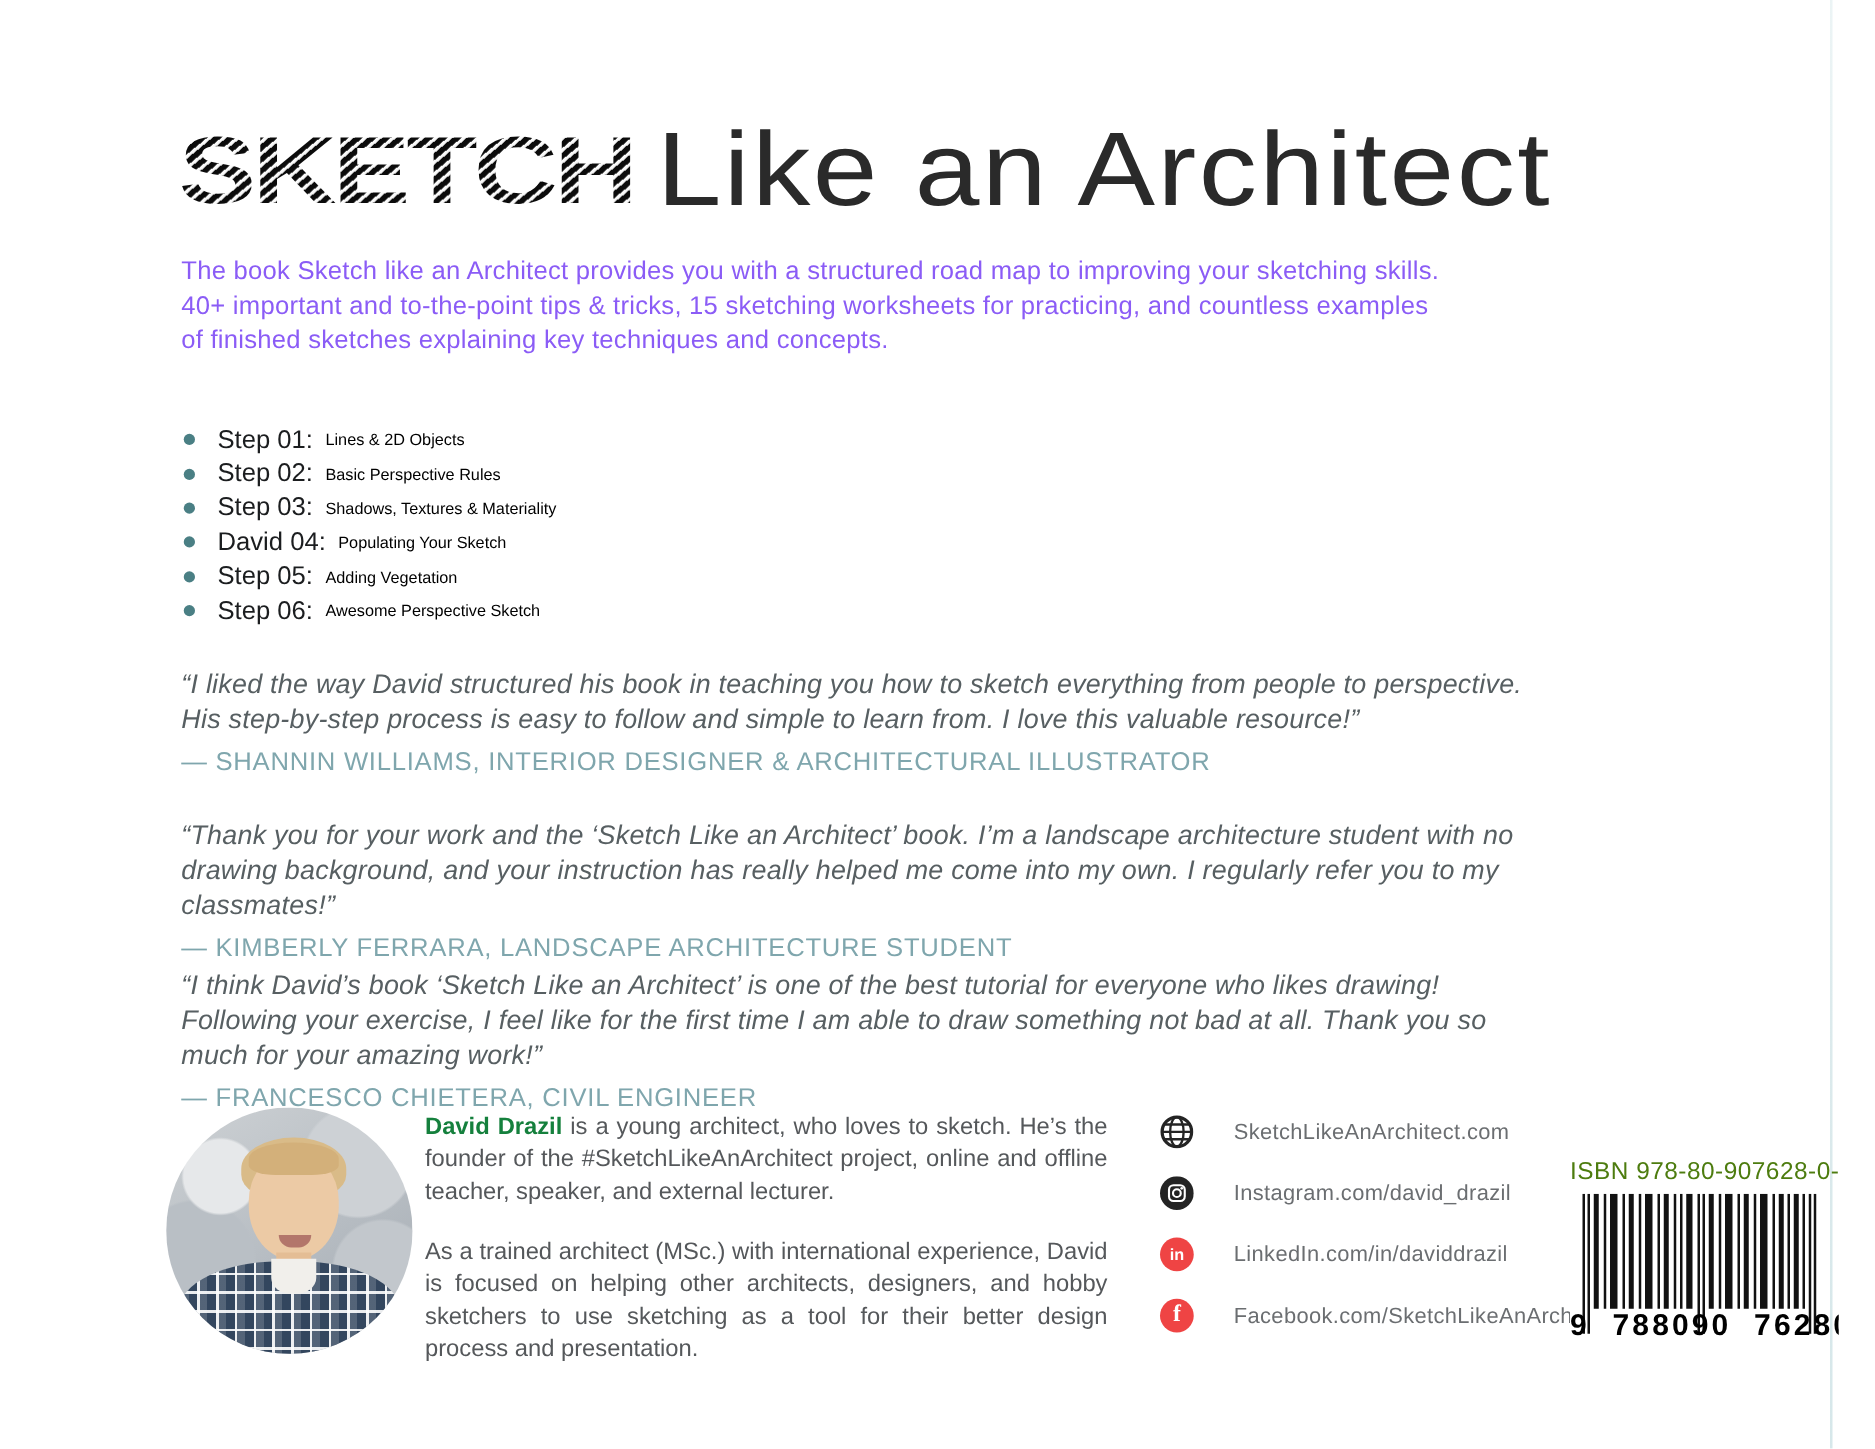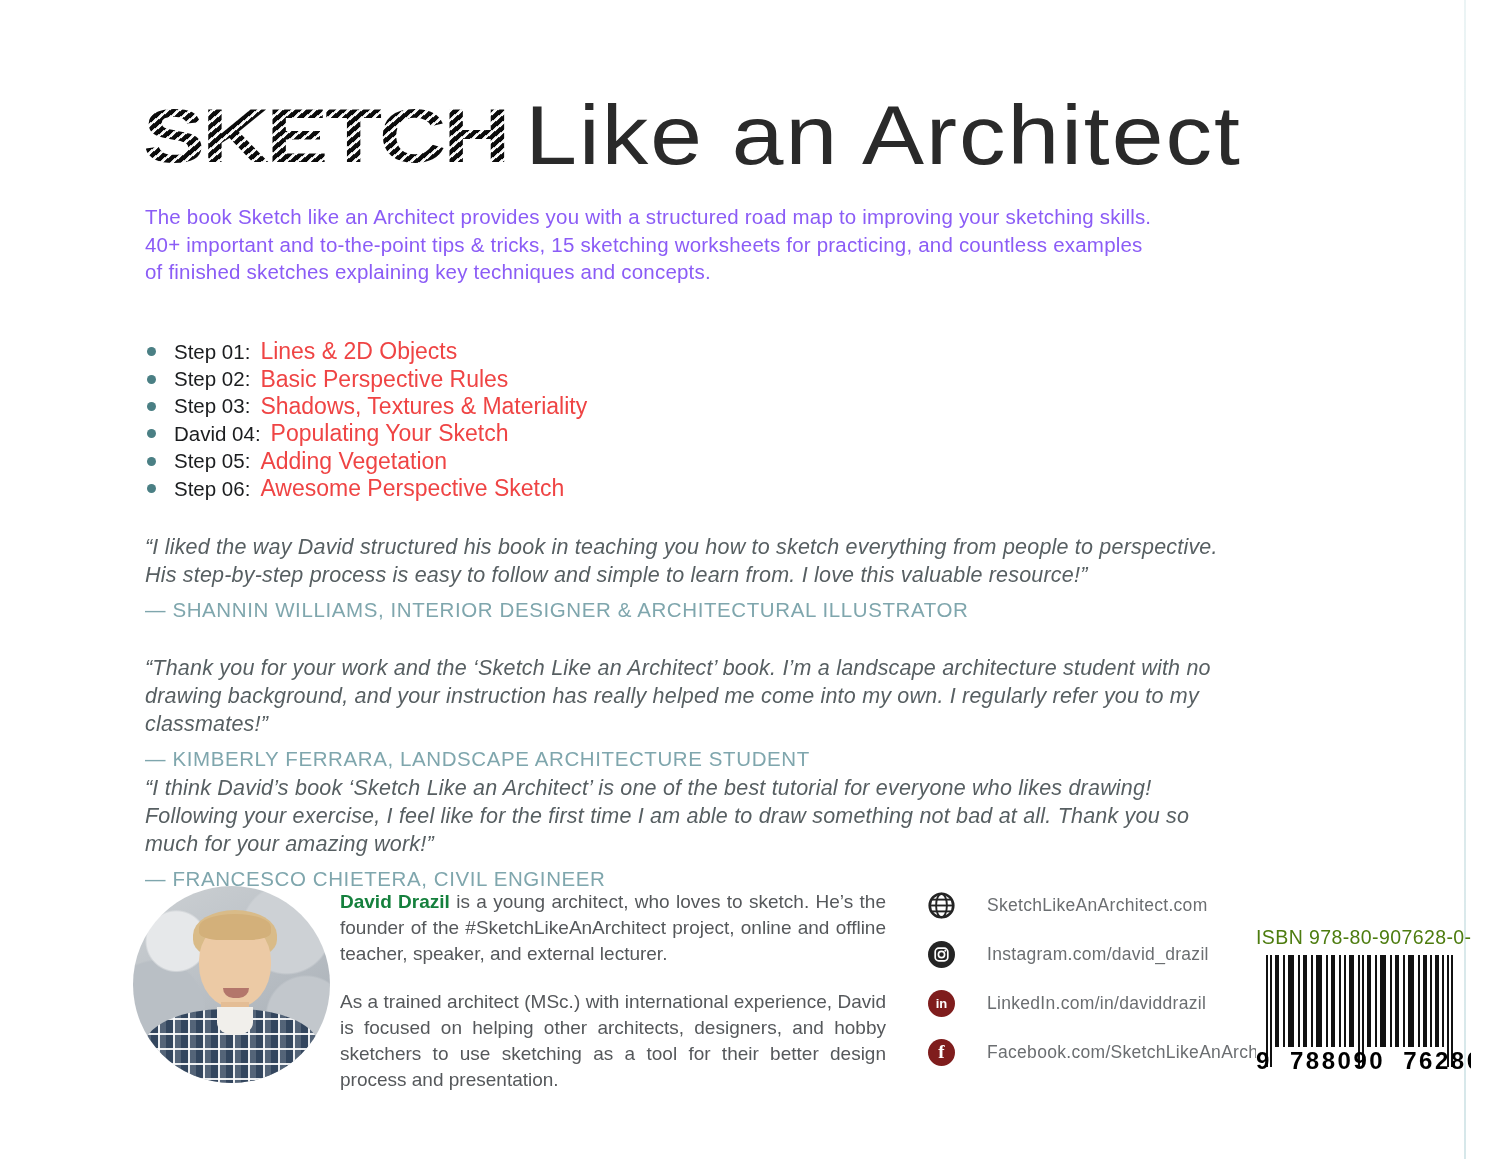--- a/index.html
+++ b/index.html
@@ -24,21 +24,21 @@
   .intro { position:absolute; left:145px; top:203px; width:1008px;
     font-size:20.5px; line-height:27.5px; color:#8b5cf6; letter-spacing:.2px; }
 
   
   .framework-heading { position:absolute; left:145px; top:309px; width:1000px;
     font-size:20.5px; font-weight:bold; color:#17191b; letter-spacing:.2px; }
   .steps { position:absolute; left:147px; top:338px; list-style:none; }
   .steps li { display:flex; align-items:center; height:27.4px; }
   .dot { width:9px; height:9px; border-radius:50%; background:#4a7f84; margin-right:18px; flex:0 0 auto; }
   .step-label { font-size:20.5px; font-weight:normal; color:#1b1d1f; margin-right:10px; white-space:pre; }
-  .step-text { font-size:23px; color:#ef4444;text-align:center; }
+  .step-text { font-size:13px; color:#000000;text-align:center; }
 
   
   .quote { position:absolute; left:145px; width:1090px; }
   .quote-1 { top:533px; } .quote-2 { top:654px; } .quote-3 { top:774px; }
   .quote-text { font-size:21.5px; font-style:italic; line-height:28px; color:#575f62; letter-spacing:.2px; }
   .quote-attr { margin-top:9px; font-size:20.5px; color:#7fa6ad; letter-spacing:.6px; font-weight:400; }
 
   
   .avatar { position:absolute; left:133px; top:886px; width:197px; height:197px; border-radius:50%;
     overflow:hidden;
@@ -69,21 +69,21 @@
   .bio { position:absolute; left:340px; top:889px; width:546px;
     font-size:19px; line-height:25.8px; color:#55585b; text-align:justify; }
   .bio .author-name { font-weight:bold; color:#15803d; }
   .bio p + p { margin-top:23px; }
 
   
   .social { position:absolute; left:928px; top:891px; }
   .social-row { display:flex; align-items:center; height:28px; margin-bottom:21px; }
   .social-icon { width:27px; height:27px; flex:0 0 auto; margin-right:32px; position:relative; }
   .social-label { font-size:17.5px; color:#6b6e71; letter-spacing:.3px; }
-  .icon-circle { width:27px; height:27px; border-radius:50%; background:#7f1d1d; color:#ffffff;
+  .icon-circle { width:27px; height:27px; border-radius:50%; background:#ef4444; color:#ffffff;
     display:flex; align-items:center; justify-content:center; font-weight:bold; }
   .icon-circle.linkedin { font-size:13px; letter-spacing:0; }
   .icon-circle.facebook { font-size:19px; font-family:"Liberation Serif", serif; }
 
   
   .isbn { position:absolute; left:1256px; top:926px; width:206px; }
   .isbn-text { font-size:19.5px; color:#4d7c0f; letter-spacing:.4px; white-space:nowrap; }
   .barcode { position:relative; margin-top:6px; width:200px; height:118px; background:#ffffff; }
   .barcode-digits { position:absolute; left:0px; bottom:-2px; width:200px;
     font-size:24px; color:#000000; letter-spacing:2.5px; word-spacing:9px; white-space:nowrap;font-weight:bold; }

